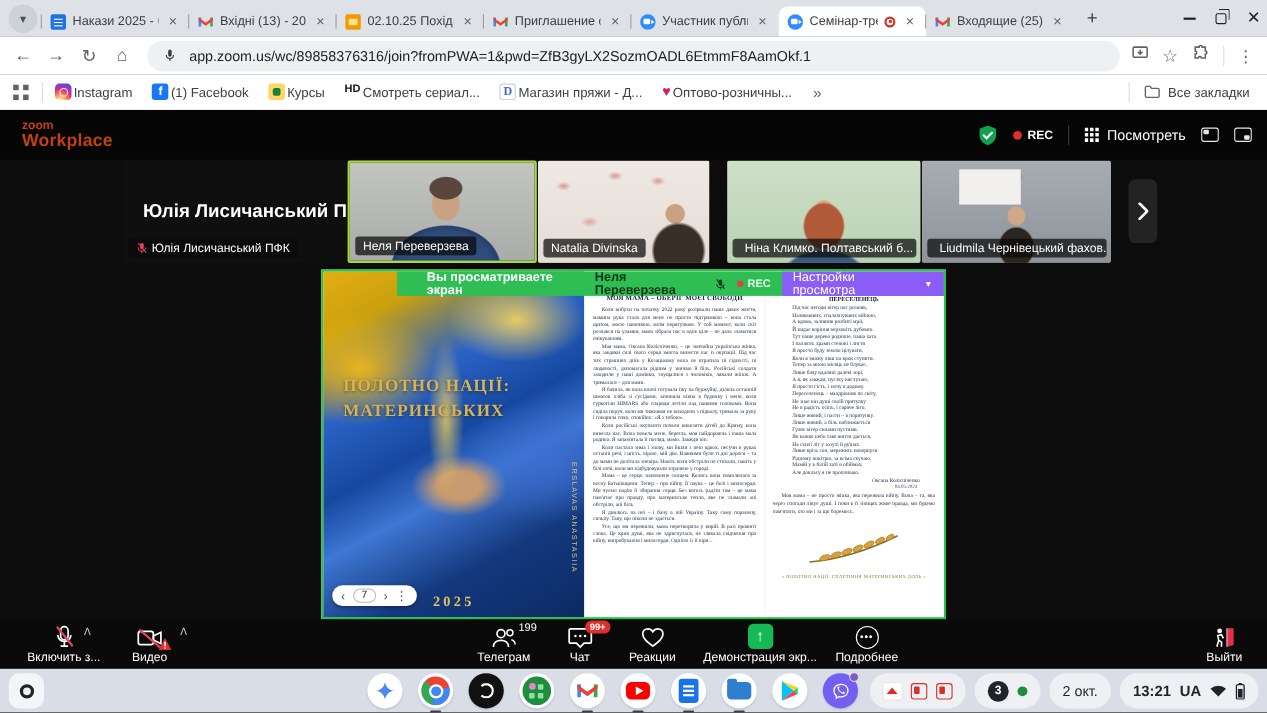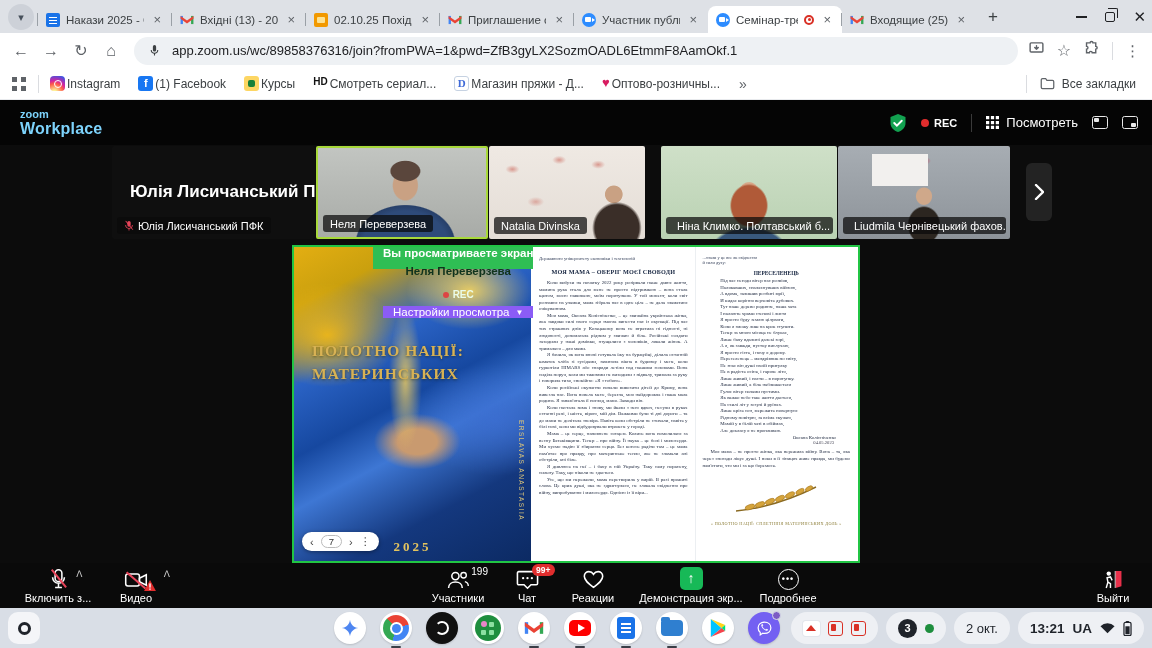--- a/index.html
+++ b/index.html
@@ -58,21 +58,21 @@
   .bi-d { background:#fff; border:1px solid #c6d2e2; border-radius:3px; color:#3f6ad8; font-family:"Liberation Serif",serif; font-weight:bold; font-size:11px; text-align:center; line-height:13px; }
   .bi-heart { color:#d81b60; font-size:13px; width:auto; line-height:1; }
   .bi-yarn { background:transparent; }
   .bi-yarn::before { content:""; position:absolute; left:0; top:3px; width:9px; height:9px; background:#2f7fd0; border-radius:50%; }
   .bi-yarn::after { content:""; position:absolute; left:6px; top:3px; width:9px; height:9px; background:#59b0e8; border-radius:50%; }
   .bm-overflow { font-size:14px; color:#5f6368; padding:0 8px; }
   .bm-all { margin-left:auto; display:flex; align-items:center; gap:7px; font-size:12px; color:#3c4043; padding-right:6px; }
   
   .zoomapp { position:absolute; left:0; top:100px; width:1152px; height:508px; background:#0c0c0c; }
   .zheader { position:absolute; left:0; top:0; width:100%; height:45px; background:#050505; }
-  .zlogo { position:absolute; left:20px; top:9px; color:#7dd3fc; line-height:1.05; }
+  .zlogo { position:absolute; left:20px; top:9px; color:#c2410c; line-height:1.05; }
   .zlogo .l1 { font-size:11px; font-weight:bold; }
   .zlogo .l2 { font-size:16px; font-weight:bold; letter-spacing:.2px; }
   .zhead-right { position:absolute; right:14px; top:0; height:45px; display:flex; align-items:center; gap:14px; }
   .rec { display:flex; align-items:center; gap:5px; color:#fff; font-size:11px; font-weight:bold; }
   .rec .dot { width:8px; height:8px; border-radius:50%; background:#e02d2d; }
   .zview { display:flex; align-items:center; gap:7px; color:#fff; font-size:13px; }
   .zwin { width:16px; height:13px; border:1.5px solid #e8e8e8; border-radius:2.5px; position:relative; }
   .zwin::after { content:""; position:absolute; right:1px; bottom:1px; width:5px; height:4px; background:#e8e8e8; border-radius:1px; }
   .zwin.alt::after { right:auto; left:1px; top:1px; }
   
@@ -126,21 +126,21 @@
   .page3 { width:163px; padding:8px 8px 4px 7px; position:relative; }
   .p3-header { font-size:4.4px; color:#35405a; text-align:left; }
   .p3-poemtitle { font-size:5.4px; font-weight:bold; text-align:center; color:#14233f; margin:5px 0 2px; }
   .p3-poem { font-size:4.9px; line-height:1.33; color:#242e44; white-space:pre-line; width:112px; margin:0 auto; }
   .p3-sig { font-size:4.9px; color:#242e44; text-align:right; padding-right:14px; margin-top:1px; }
   .p3-date { font-size:4.6px; color:#445; text-align:right; padding-right:16px; margin-bottom:4px; }
   .p3-closing { font-size:4.9px; line-height:1.34; text-align:justify; text-indent:8px; color:#242e44; }
   .wheat { display:block; margin:12px auto 4px; }
   .p3-footer { font-size:4.2px; text-align:center; color:#8a7b34; letter-spacing:.4px; margin-top:6px; }
   
-  .banner { position:absolute; left:79px; top:0; height:22px; display:flex; align-items:center; background:#2fbe54; padding-left:10px; gap:6px; z-index:5;flex-direction:column; }
+  .banner { position:absolute; left:67px; top:0; height:22px; display:flex; align-items:center; background:#2fbe54; padding-left:27px; gap:6px; z-index:5; }
   .banner .b-prefix { color:#fff; font-size:11.5px; font-weight:bold; }
   .banner .b-name { color:#10331c; font-size:11.5px; font-weight:bold; }
   .banner .b-rec { display:flex; align-items:center; gap:4px; color:#eafbe9; font-size:10px; font-weight:bold; margin:0 4px; }
   .banner .b-rec .dot { width:6px; height:6px; border-radius:50%; background:#d44; }
   .bsettings { height:22px; background:#8b5cf6; color:#fff; font-size:11.5px; font-weight:normal; display:flex; align-items:center; gap:6px; padding:0 10px;justify-content:flex-end; }
   
   .ztoolbar { position:absolute; left:0; top:463px; width:1152px; height:45px; background:#0a0a0a; }
   .zitem { position:absolute; top:4px; display:flex; flex-direction:column; align-items:center; gap:2px; color:#fff; }
   .zitem .lbl { font-size:11px; white-space:nowrap; }
   .zicon { height:23px; display:flex; align-items:flex-end; justify-content:center; position:relative; }
@@ -509,21 +509,21 @@
       <div class="zitem" style="left:420px; width:76px;">
         <div class="zicon">
           <svg width="24" height="21" viewBox="0 0 28 24">
               <circle cx="11" cy="8" r="4.2" fill="none" stroke="#fff" stroke-width="1.8"></circle>
               <path d="M3 22c0-4.4 3.6-7 8-7s8 2.6 8 7" fill="none" stroke="#fff" stroke-width="1.8"></path>
               <circle cx="20.5" cy="7" r="3.2" fill="none" stroke="#fff" stroke-width="1.6"></circle>
               <path d="M22 14.5c2.4.7 4 2.6 4 5" fill="none" stroke="#fff" stroke-width="1.6"></path>
             </svg>
           <span class="cnt">199</span>
         </div>
-        <span class="lbl">Участники</span>
+        <span class="lbl">Телеграм</span>
       </div>
       <div class="zitem" style="left:505px; width:44px;">
         <div class="zicon">
           <svg width="23" height="21" viewBox="0 0 26 24">
               <path d="M3 3h20a1.5 1.5 0 0 1 1.5 1.5v12A1.5 1.5 0 0 1 23 18h-6l-4 4-4-4H3a1.5 1.5 0 0 1-1.5-1.5v-12A1.5 1.5 0 0 1 3 3z" fill="none" stroke="#fff" stroke-width="1.8"></path>
               <circle cx="8" cy="10.5" r="1.3" fill="#fff"></circle>
               <circle cx="13" cy="10.5" r="1.3" fill="#fff"></circle>
               <circle cx="18" cy="10.5" r="1.3" fill="#fff"></circle>
             </svg>
           <span class="badge99">99+</span>

